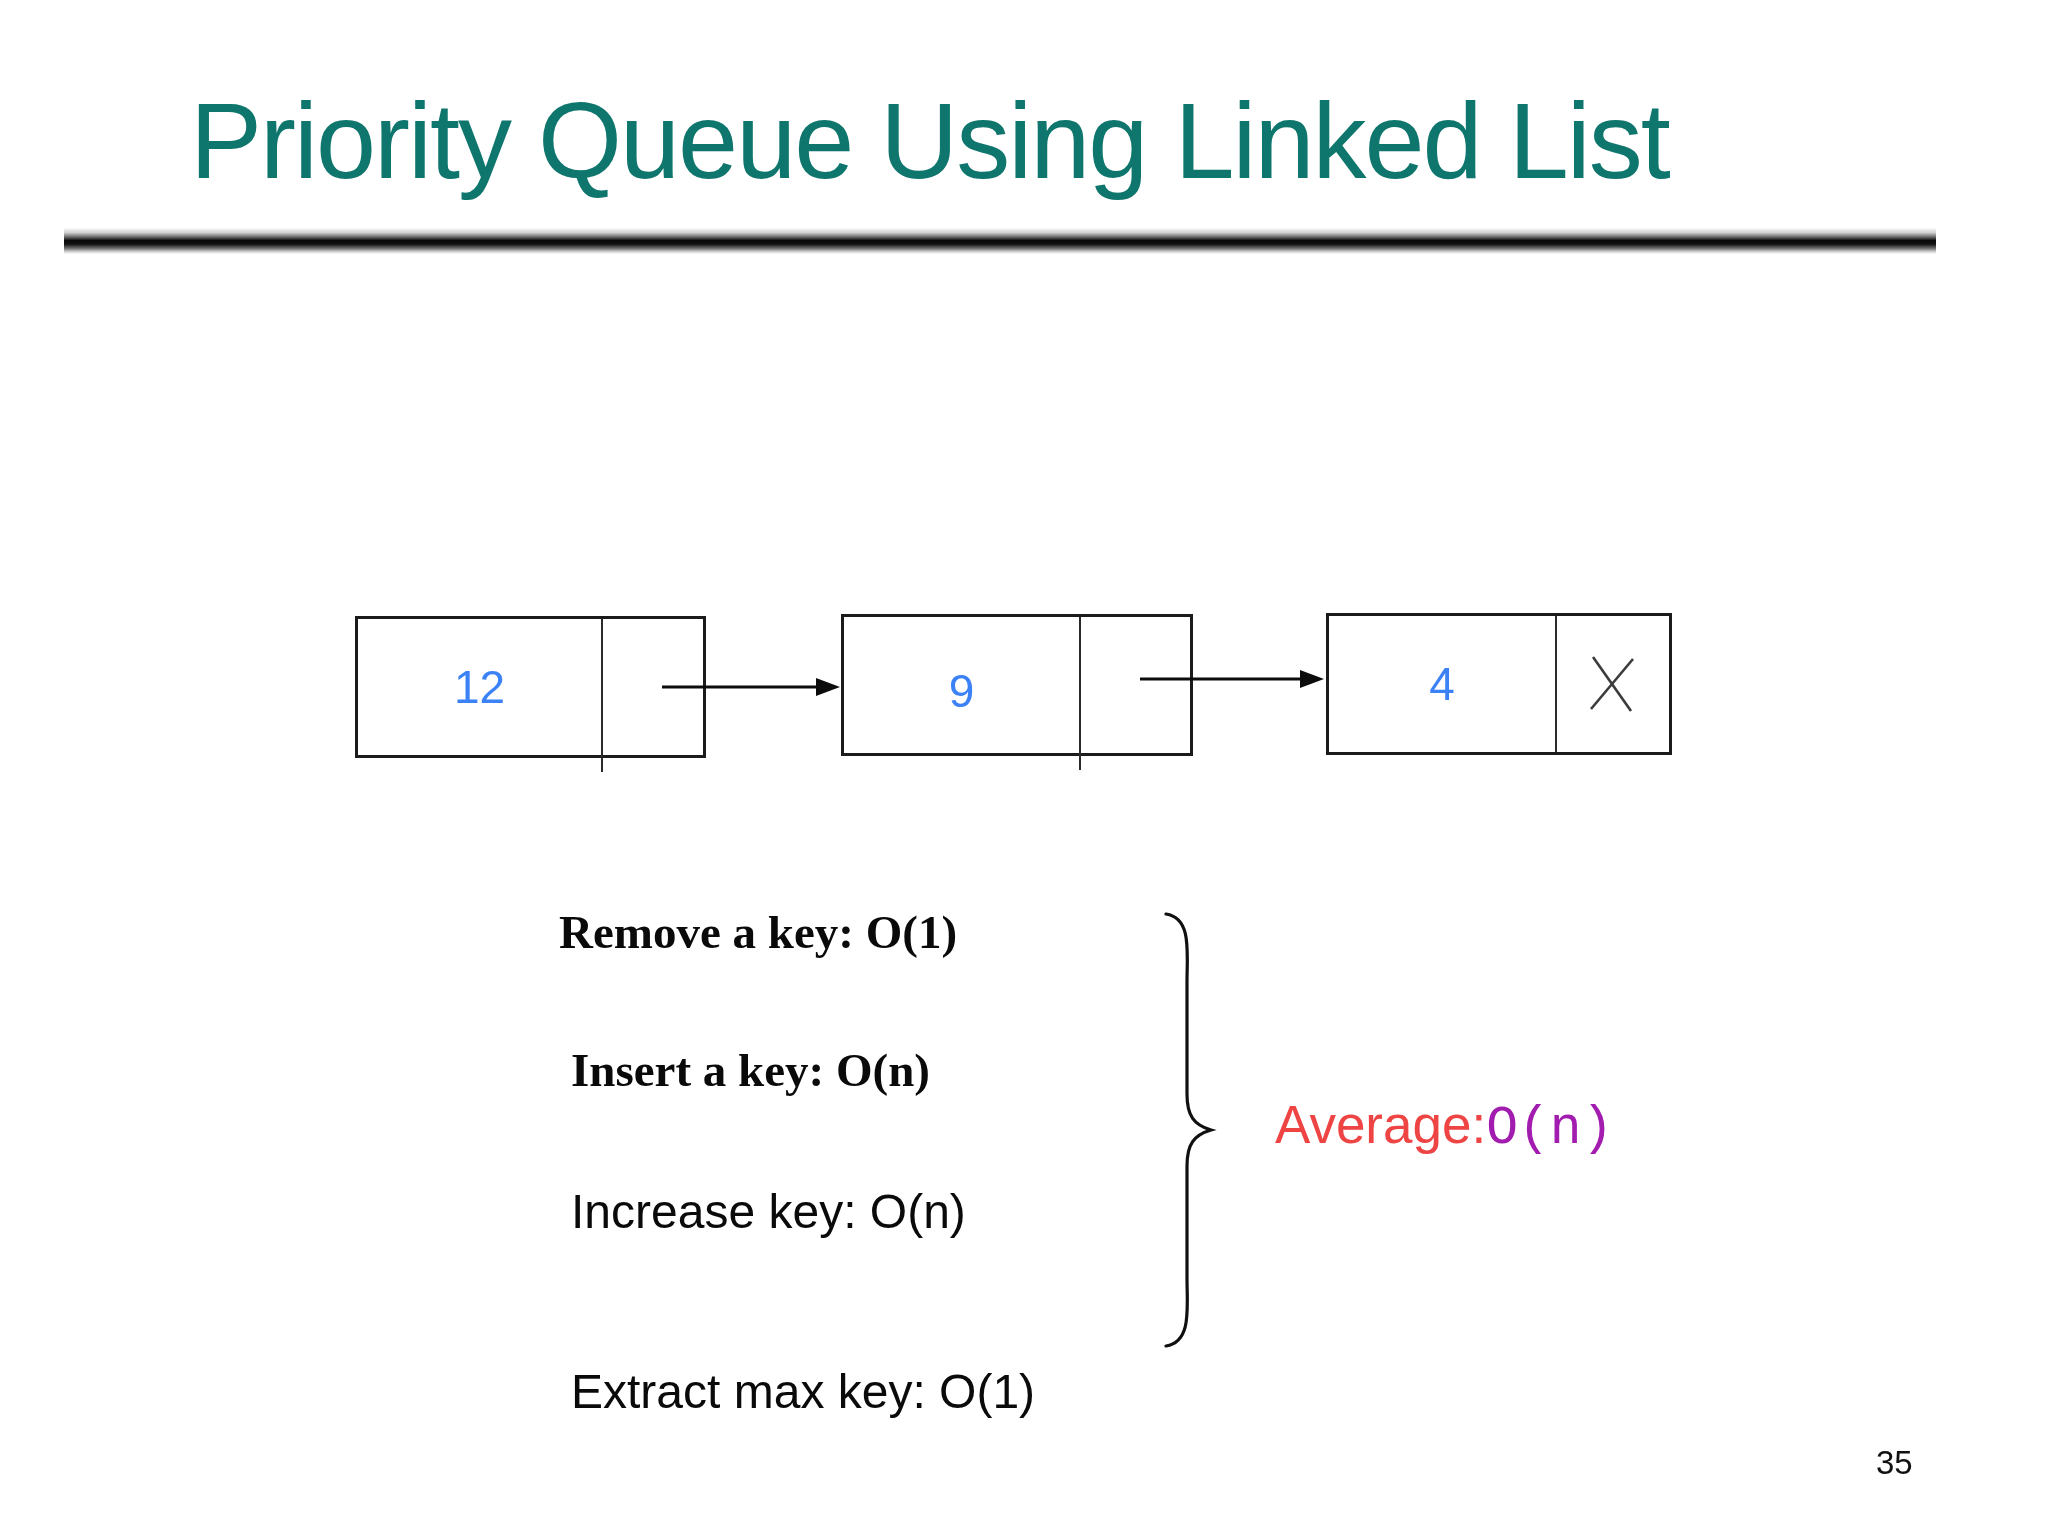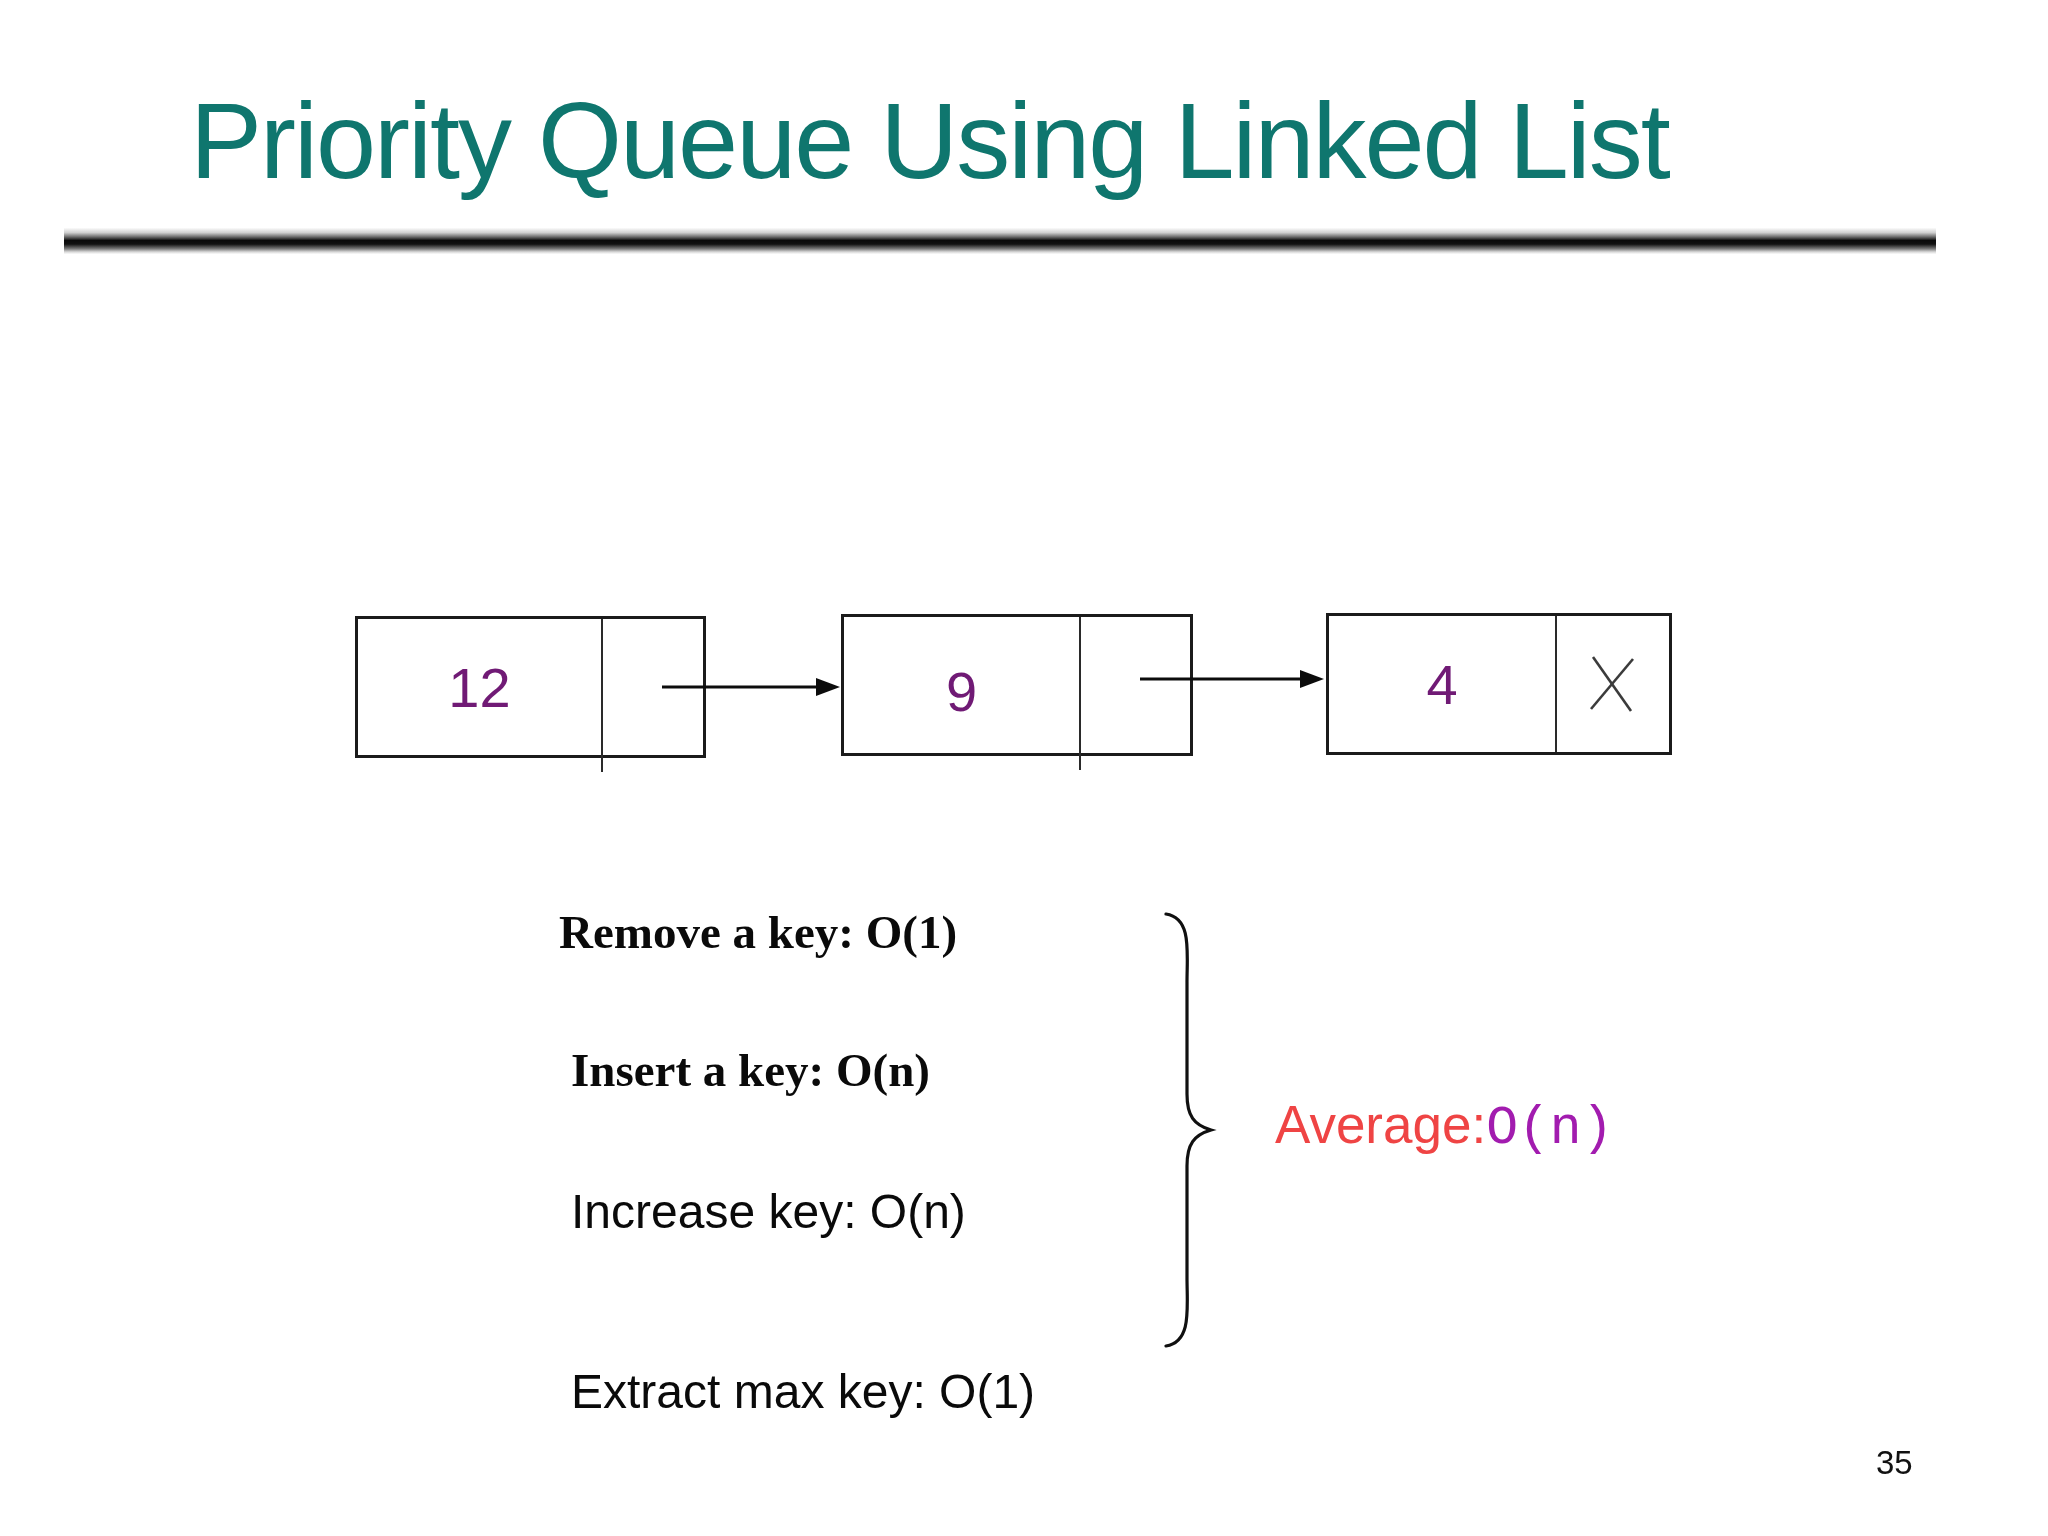--- a/index.html
+++ b/index.html
@@ -30,21 +30,21 @@
   }
   
   .node{
     position:absolute;height:136px;
     border:3px solid #1b1b1b;
     background:#fff;
     display:flex;
   }
   .node .data{
     display:flex;align-items:center;justify-content:center;
-    font-size:56px;color:#701a75;
+    font-size:46px;color:#3b82f6;
     border-right:2px solid #2a2a2a;
     box-sizing:border-box;
   }
   .node .ptr{
     position:relative;flex:1;
     display:flex;align-items:center;justify-content:center;
   }
   .node .tick{
     position:absolute;bottom:-17px;width:2px;height:17px;background:#2a2a2a;
   }

